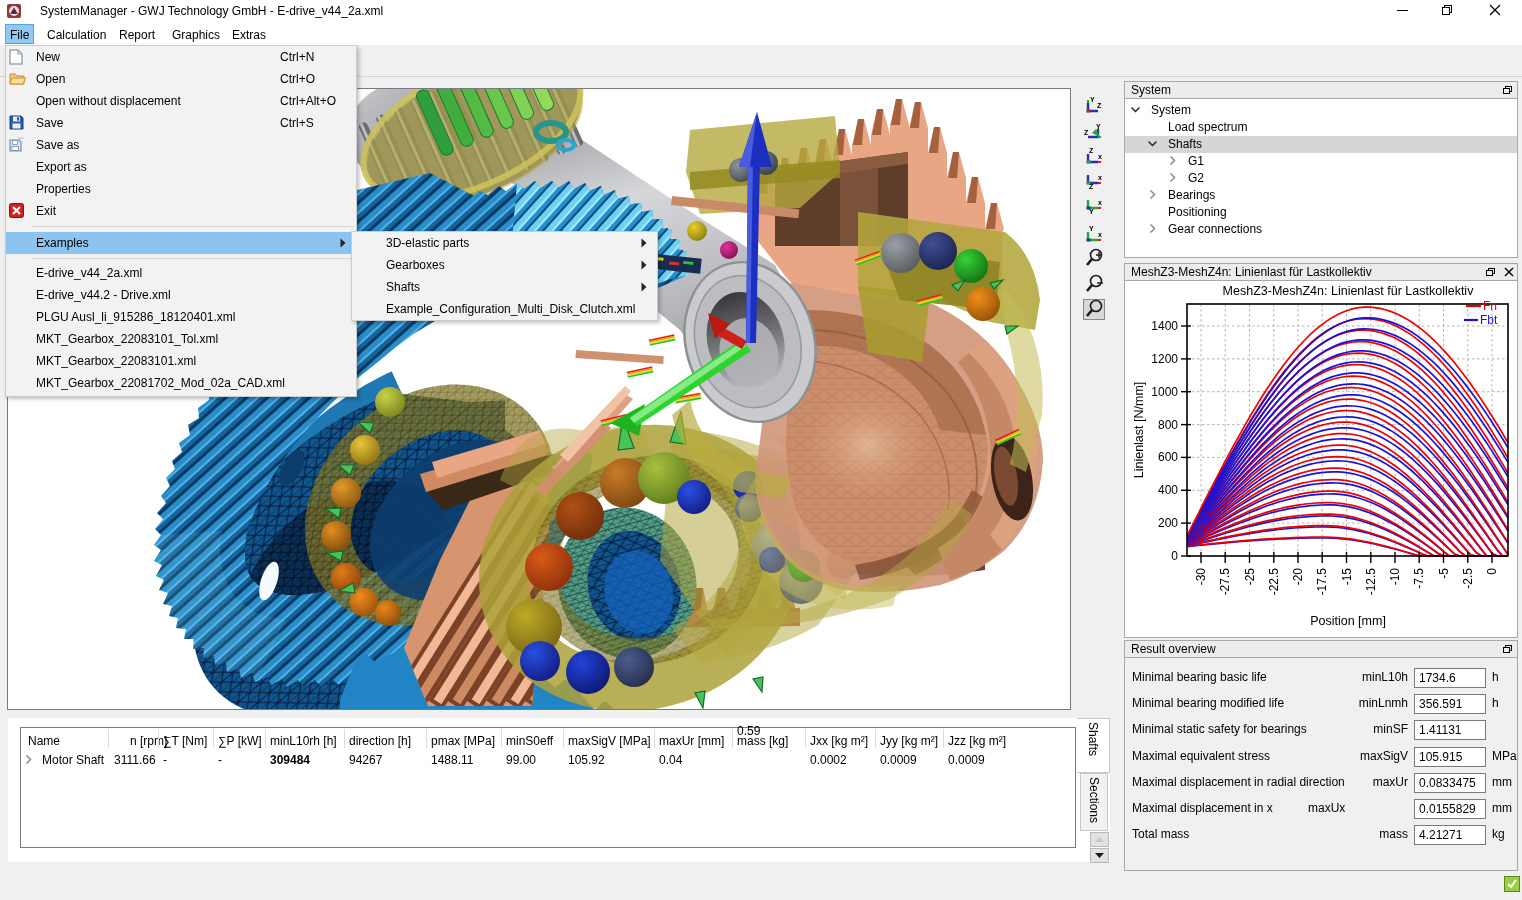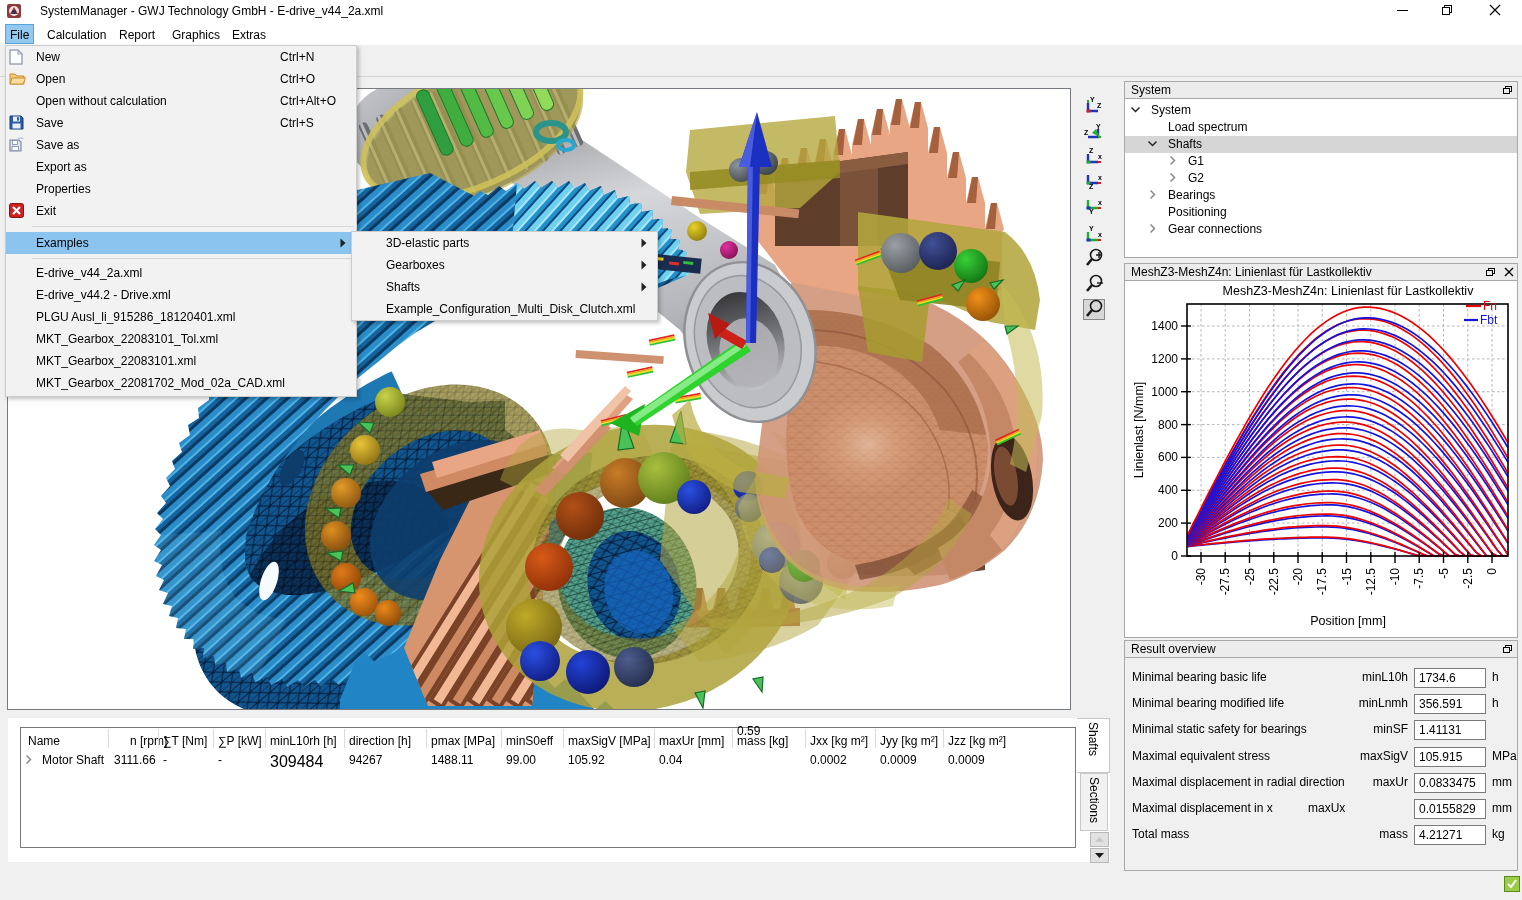--- a/index.html
+++ b/index.html
@@ -767,21 +767,21 @@
 <div class="abs" style="left:805px;top:729px;width:1px;height:19px;background:#dcdcdc;"></div>
 <div class="abs" style="left:875px;top:729px;width:1px;height:19px;background:#dcdcdc;"></div>
 <div class="abs" style="left:943px;top:729px;width:1px;height:19px;background:#dcdcdc;"></div>
 <svg class="abs" style="left:24px;top:755px;" width="9" height="9" viewBox="0 0 9 9">
     <path d="M2.5 0.5 L6.5 4.5 L2.5 8.5" fill="none" stroke="#8a8a8a" stroke-width="1.5"></path>
   </svg>
 <div class="abs" style="left:42px;top:753px;font-size:12px;">Motor Shaft</div>
 <div class="abs" style="left:114px;top:753px;font-size:12px;">3111.66</div>
 <div class="abs" style="left:163px;top:753px;font-size:12px;">-</div>
 <div class="abs" style="left:218px;top:753px;font-size:12px;">-</div>
-<div class="abs" style="left:270px;top:753px;font-size:16px;">309484</div>
+<div class="abs" style="left:270px;top:753px;font-size:12px;font-weight:bold;">309484</div>
 <div class="abs" style="left:349px;top:753px;font-size:12px;">94267</div>
 <div class="abs" style="left:431px;top:753px;font-size:12px;">1488.11</div>
 <div class="abs" style="left:506px;top:753px;font-size:12px;">99.00</div>
 <div class="abs" style="left:568px;top:753px;font-size:12px;">105.92</div>
 <div class="abs" style="left:659px;top:753px;font-size:12px;">0.04</div>
 <div class="abs" style="left:737px;top:724px;font-size:12px;">0.59</div>
 <div class="abs" style="left:810px;top:753px;font-size:12px;">0.0002</div>
 <div class="abs" style="left:880px;top:753px;font-size:12px;">0.0009</div>
 <div class="abs" style="left:948px;top:753px;font-size:12px;">0.0009</div>
 
@@ -802,21 +802,21 @@
       <path d="M9 1 L9 5 L13 5" fill="none" stroke="#9aa7b8" stroke-width="1.2"></path>
     </svg></div>
 <div class="menuitem" style="left:36px;top:46px;z-index:51;">New</div>
 <div class="menuitem" style="left:280px;top:46px;z-index:51;">Ctrl+N</div>
 <div class="abs" style="left:9px;top:71px;z-index:51;"><svg width="17" height="14" viewBox="0 0 17 14">
       <path d="M1 3 L6 3 L8 5 L15 5 L15 13 L1 13 Z" fill="#f5c878" stroke="#c89030" stroke-width="1"></path>
       <path d="M3 7 L16.5 7 L14 13 L1 13 Z" fill="#fadd9e" stroke="#c89030" stroke-width="1"></path>
     </svg></div>
 <div class="menuitem" style="left:36px;top:68px;z-index:51;">Open</div>
 <div class="menuitem" style="left:280px;top:68px;z-index:51;">Ctrl+O</div>
-<div class="menuitem" style="left:36px;top:90px;z-index:51;">Open without calculation</div>
+<div class="menuitem" style="left:36px;top:90px;z-index:51;">Open without displacement</div>
 <div class="menuitem" style="left:280px;top:90px;z-index:51;">Ctrl+Alt+O</div>
 <div class="abs" style="left:9px;top:115px;z-index:51;"><svg width="15" height="15" viewBox="0 0 15 15">
       <path d="M1 1 L12 1 L14 3 L14 14 L1 14 Z" fill="#2a5caa" stroke="#1a3c7a" stroke-width="1"></path>
       <rect x="4" y="1.5" width="7" height="5" fill="#e8eef8"></rect>
       <rect x="8" y="2.2" width="2" height="3.4" fill="#2a5caa"></rect>
       <rect x="3.5" y="8.5" width="8" height="5" fill="#e8eef8"></rect>
     </svg></div>
 <div class="menuitem" style="left:36px;top:112px;z-index:51;">Save</div>
 <div class="menuitem" style="left:280px;top:112px;z-index:51;">Ctrl+S</div>
 <div class="abs" style="left:9px;top:137px;z-index:51;"><svg width="15" height="15" viewBox="0 0 15 15">

